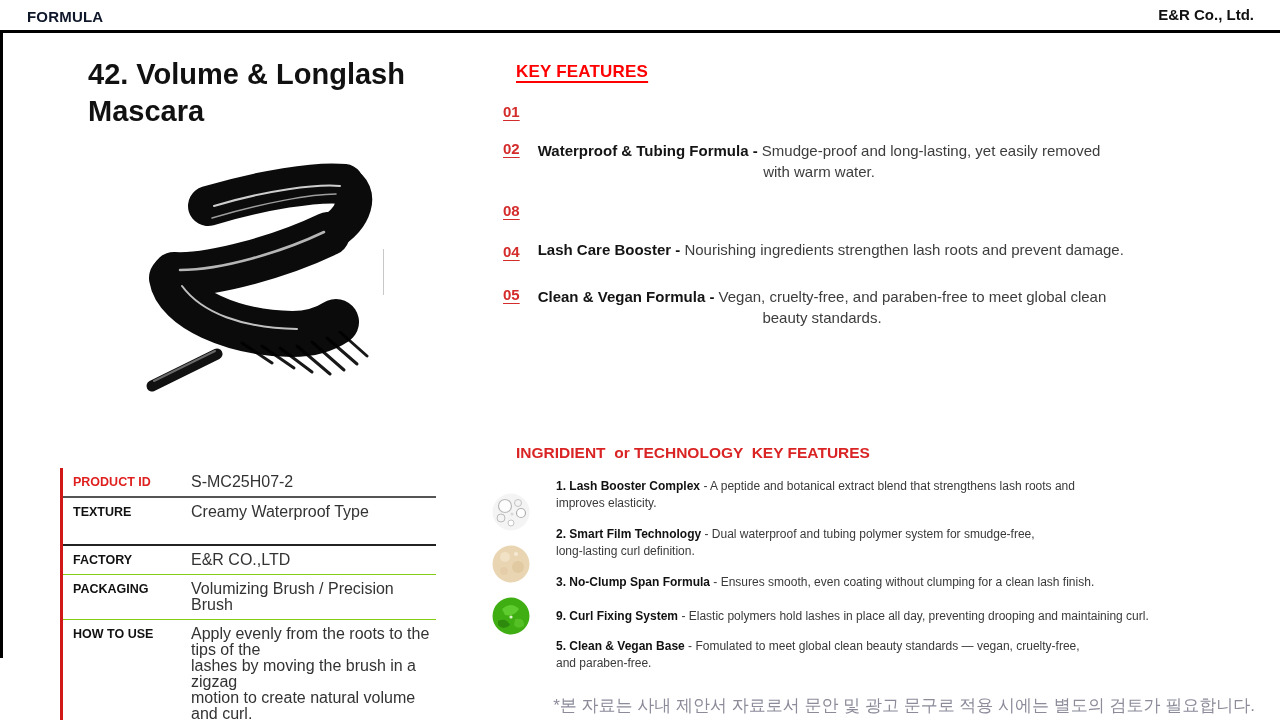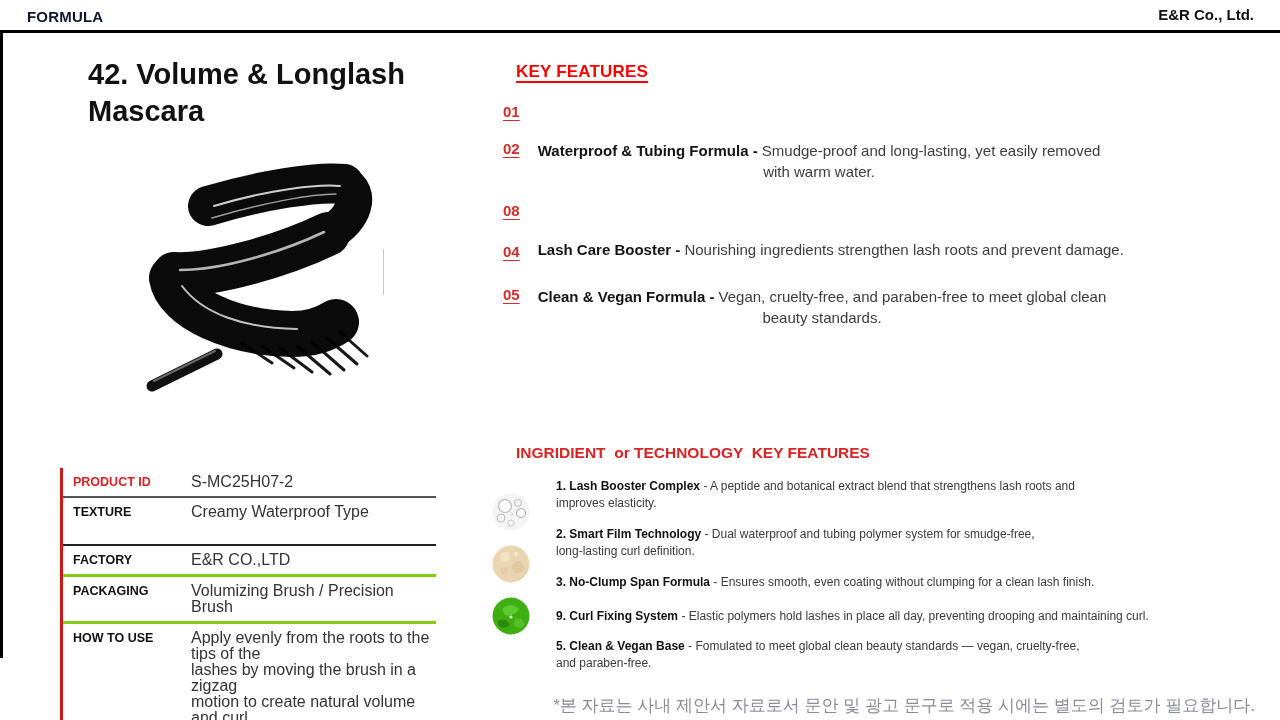--- a/index.html
+++ b/index.html
@@ -15,21 +15,21 @@
 
   
   .title { position:absolute; left:50px; top:56px; font-size:29px; line-height:37px; font-weight:bold; color:#111; white-space:pre-line;margin-left:38px; }
 
   
   .swatch { position:absolute; left:122px; top:148px; }
   .caret-line { position:absolute; left:383px; top:249px; width:1px; height:46px; background:#c8c8c8; }
 
   
   .ptable { position:absolute; left:60px; top:468px; width:376px; border-left:3px solid #d01818; }
-  .prow { display:flex; border-bottom:3px solid #84cc16; padding:6px 0 6px 10px; }
+  .prow { display:flex; border-bottom:1px solid #84cc16; padding:6px 0 6px 10px; }
   .prow.r1 { border-bottom:2px solid #555; }
   .prow.r2 { padding-bottom:24px; border-bottom:2px solid #222; }
   .prow.r5 { border-bottom:2px solid #222; }
   .plabel { width:118px; flex:none; font-size:12.5px; font-weight:bold; color:#111; padding-top:1px; }
   .plabel.red { color:#e01f1f; }
   .pvalue { flex:1; font-size:16px; color:#333; line-height:16px; white-space:pre-line; }
 
   
   .kf-heading { position:absolute; left:516px; top:62px; font-size:17px; font-weight:bold; color:#ff0000;
                 text-decoration:underline; text-underline-offset:4px; text-decoration-thickness:2px; letter-spacing:.2px; }

